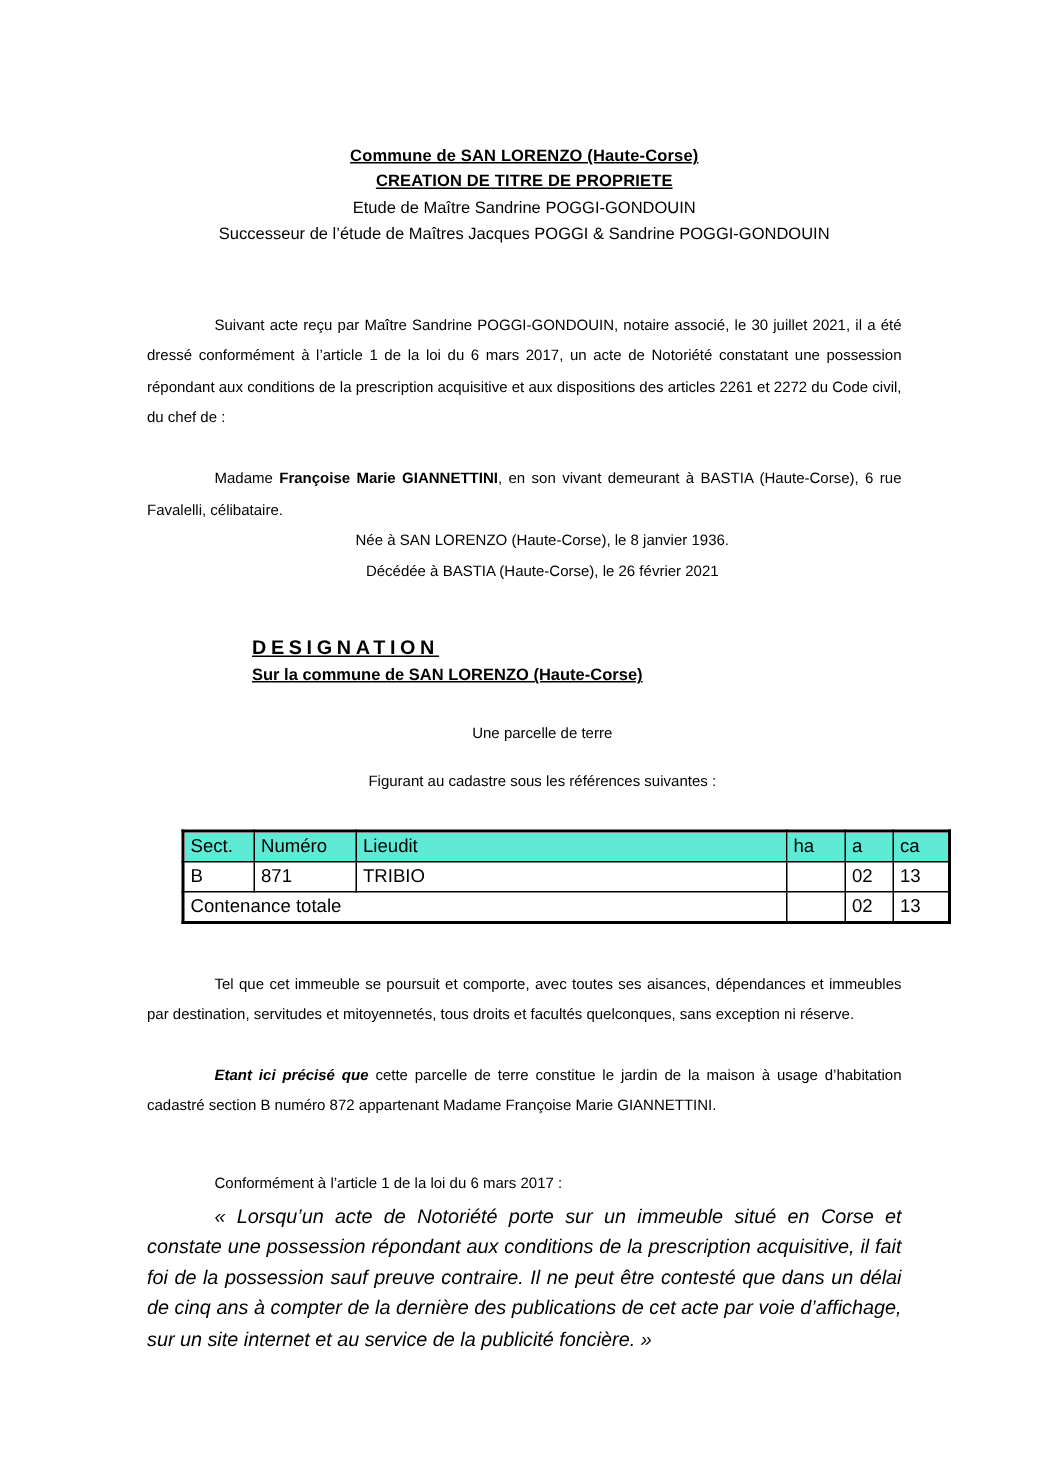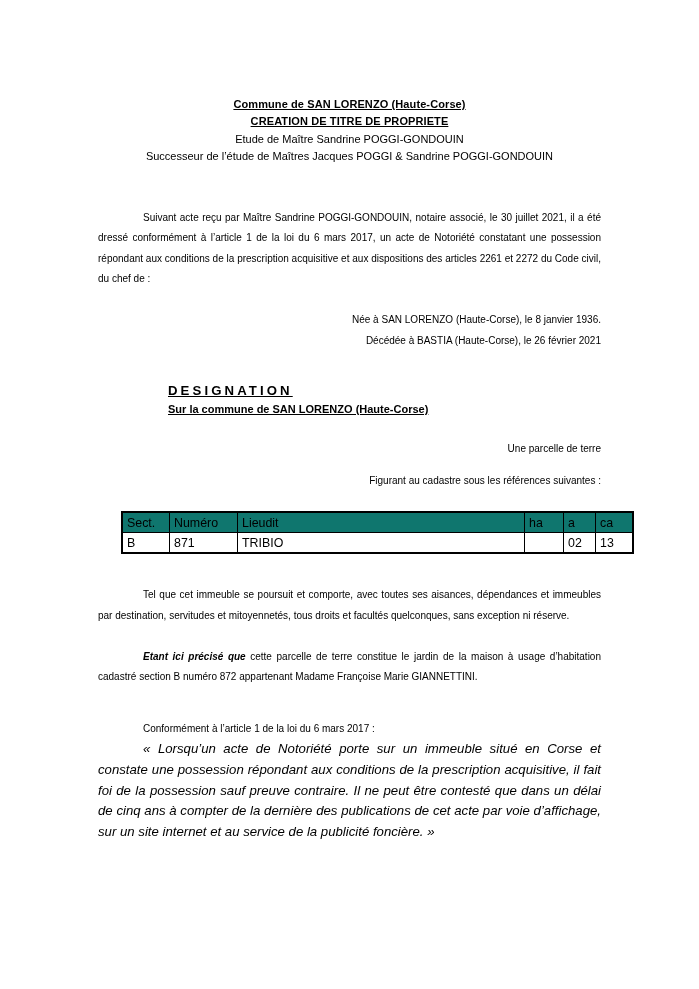--- a/index.html
+++ b/index.html
@@ -49,21 +49,21 @@
     font-size: 10px;
     line-height: 20.6px;
     text-align: justify;
     margin: 0;
   }
   .para.first-indent {
     text-indent: 45px;
   }
   .para.block-indent {
     margin-left: 24px;
-    text-align: right;
+    text-align: center;
   }
   .gap-lg { height: 31px; }
   .gap-md { height: 20px; }
   .gap-sm { height: 11px; }
 
   b, .b { font-weight: bold; }
   .bi { font-weight: bold; font-style: italic; }
 
   
   .designation-wrap {
@@ -99,21 +99,21 @@
     border: 1px solid #000000;
     padding: 1px 4px;
     height: 17px;
     text-align: left;
     font-weight: normal;
     vertical-align: middle;
     overflow: hidden;
     white-space: nowrap;
   }
   table.cadastre thead td {
-    background: #0f766e;
+    background: #5eead4;
   }
   .col-sect  { width: 38px; }
   .col-num   { width: 59px; }
   .col-lieu  { width: 278px; }
   .col-ha    { width: 30px; margin-top: 32px; }
   .col-a     { width: 23px; }
   .col-ca    { width: 28px; }
   .row-total td { background: #ffffff; }
 
   
@@ -139,20 +139,21 @@
       <div class="sub-line">Successeur de l’étude de Maîtres Jacques POGGI &amp; Sandrine POGGI-GONDOUIN</div>
     </div>
 
     <div class="gap-lg"></div>
     <div class="gap-sm"></div>
 
     <p class="para first-indent">Suivant acte reçu par Maître Sandrine POGGI-GONDOUIN, notaire associé, le 30 juillet 2021, il a été dressé conformément à l’article 1 de la loi du 6 mars 2017, un acte de Notoriété constatant une possession répondant aux conditions de la prescription acquisitive et aux dispositions des articles 2261 et 2272 du Code civil, du chef de :</p>
 
     <div class="gap-md"></div>
 
+    <p class="para first-indent"><span>Madame </span><b>Françoise  Marie GIANNETTINI</b><span>, en son vivant demeurant à BASTIA (Haute-Corse), 6 rue Favalelli, célibataire.</span></p>
 
     <p class="para block-indent">Née à SAN LORENZO (Haute-Corse), le 8 janvier 1936.</p>
     <p class="para block-indent">Décédée à BASTIA (Haute-Corse), le 26 février 2021</p>
 
     <div class="gap-lg"></div>
 
     <div class="designation-wrap">
       <div class="designation-title">DESIGNATION</div>
       <div class="designation-sub">Sur la commune de SAN LORENZO (Haute-Corse)</div>
     </div>
@@ -181,20 +182,26 @@
         </thead>
         <tbody>
           <tr>
             <td>B</td>
             <td>871</td>
             <td>TRIBIO</td>
             <td></td>
             <td>02</td>
             <td>13</td>
           </tr>
+          <tr class="row-total">
+            <td colspan="3">Contenance totale</td>
+            <td></td>
+            <td>02</td>
+            <td>13</td>
+          </tr>
         </tbody>
       </table>
     </div>
 
     <div class="gap-lg"></div>
 
     <p class="para first-indent">Tel que cet immeuble se poursuit et comporte, avec toutes ses aisances, dépendances et immeubles par destination, servitudes et mitoyennetés, tous droits et facultés quelconques, sans exception ni réserve.</p>
 
     <div class="gap-md"></div>
 

